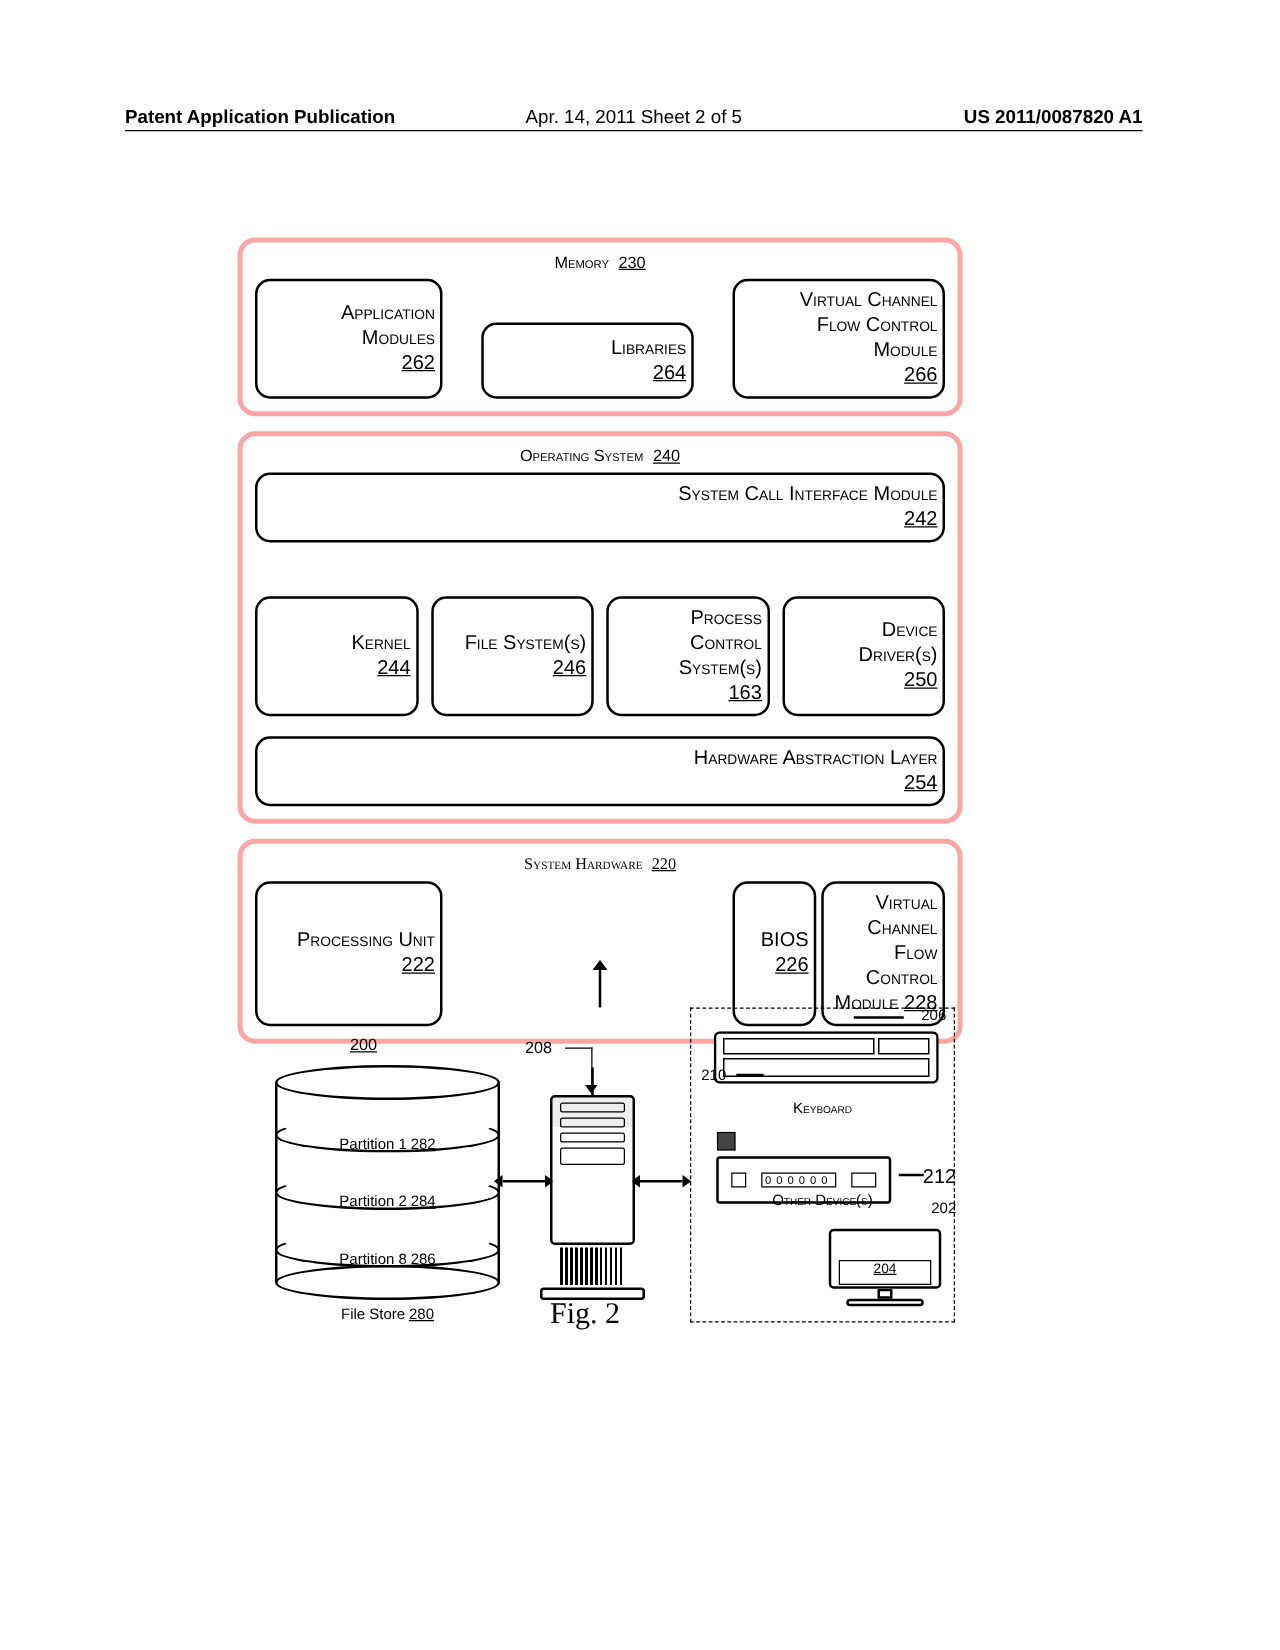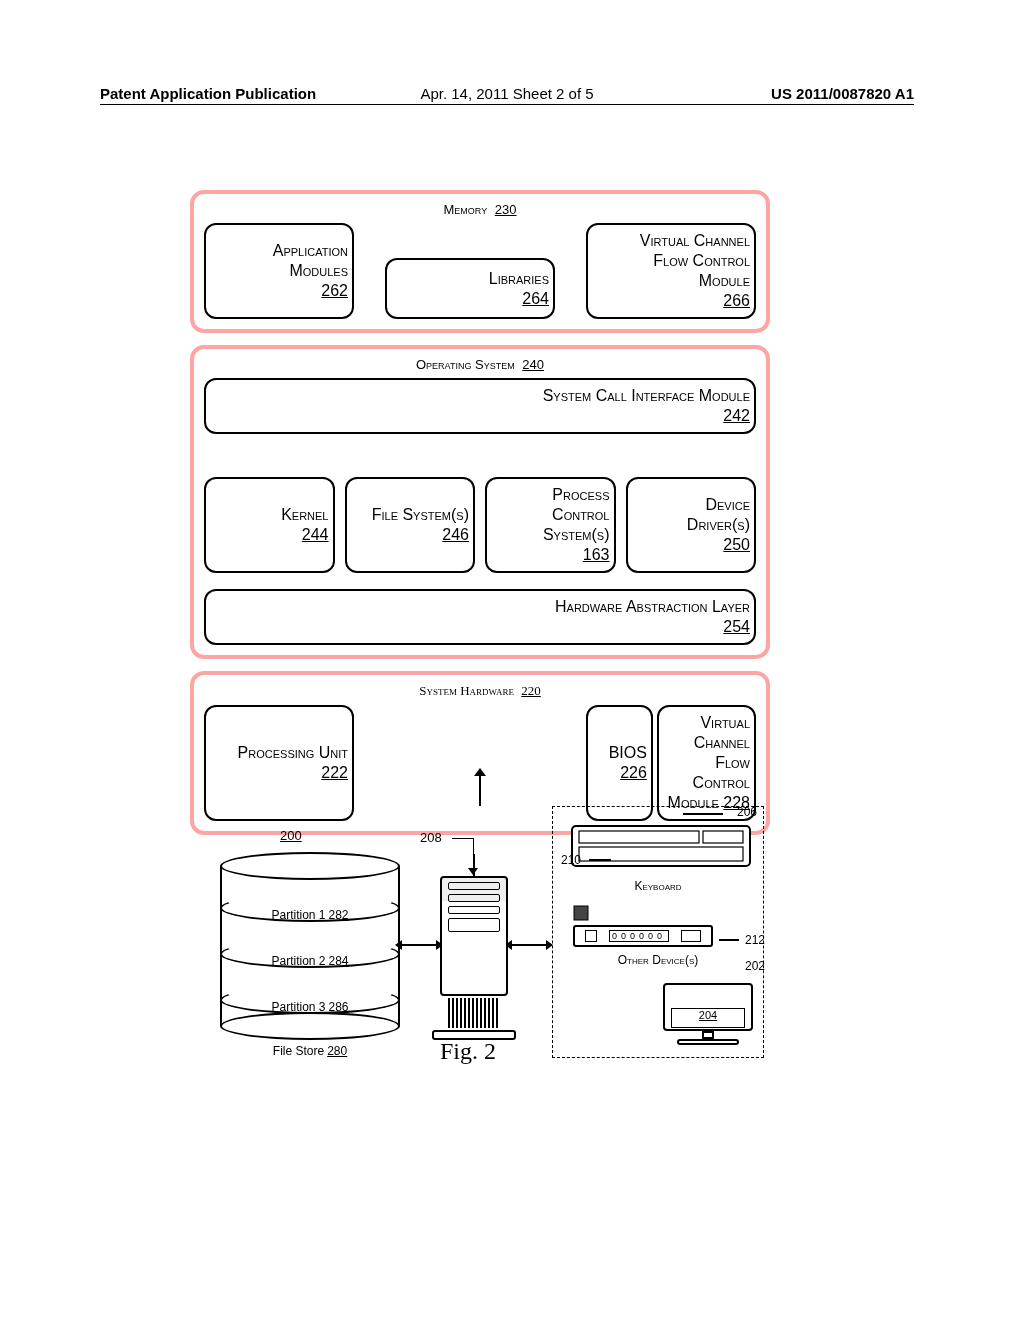--- a/index.html
+++ b/index.html
@@ -262,32 +262,32 @@
     font-variant: small-caps; font-size: 12px;
   }
   .ref-210 { position: absolute; left: 8px; top: 46px; font-size: 12px; }
   .lead-210 { position: absolute; left: 36px; top: 52px; width: 22px; height: 2px; background:#000; }
 
   .dev-icon {
     position: absolute; left: 20px; top: 98px;
   }
   .dev-bus {
     position: absolute; left: 20px; top: 118px;
-    width: 140px; height: 22px; border: 2px solid #000; border-radius: 3px;
+    width: 140px; height: 38px; border: 2px solid #000; border-radius: 3px;
     display: flex; align-items: center; justify-content: space-around; padding: 0 4px;
   }
   .dev-bus span { border: 1.5px solid #000; height: 12px; }
   .dev-bus .s1 { width: 12px; }
   .dev-bus .s2 { width: 60px; letter-spacing: 4px; font-size: 9px; text-align: center; }
   .dev-bus .s3 { width: 20px; }
   .dev-label {
     position: absolute; left: 0; right: 0; top: 146px; text-align: center;
     font-variant: small-caps; font-size: 12px;
   }
-  .ref-212 { position: absolute; right: -2px; top: 126px; font-size: 12px; }
+  .ref-212 { position: absolute; right: -2px; top: 126px; font-size: 16px; }
   .lead-212 { position: absolute; right: 24px; top: 132px; width: 20px; height: 2px; background:#000;}
   .ref-202 { position: absolute; right: -2px; top: 152px; font-size: 12px; }
 
   .monitor {
     position: absolute; left: 110px; top: 176px; width: 90px; height: 66px;
   }
   .mon-body { position: absolute; left: 0; top: 0; right: 0; height: 48px; border: 2px solid #000; border-radius: 4px; }
   .mon-inner { position: absolute; left: 6px; top: 23px; right: 6px; height: 20px; border: 1.5px solid #000; text-align:center; font-size: 11px; text-decoration: underline; }
   .mon-stand { position: absolute; left: 50%; top: 48px; width: 12px; height: 8px; background: #fff; border: 2px solid #000; transform: translateX(-50%); }
   .mon-base { position: absolute; left: 14px; right: 14px; top: 56px; height: 6px; border: 2px solid #000; border-radius: 3px; }
@@ -409,21 +409,21 @@
     <div class="cyl-band b2"></div>
     <div class="cyl-band b3"></div>
     <div class="cyl-top"></div>
     <div class="cyl-label" style="top:56px">
       <span>Partition 1</span><span class="ref">282</span>
     </div>
     <div class="cyl-label" style="top:102px">
       <span>Partition 2</span><span class="ref">284</span>
     </div>
     <div class="cyl-label" style="top:148px">
-      <span>Partition 3</span><span class="ref">286</span>
+      <span>Partition 8</span><span class="ref">286</span>
     </div>
     <div class="cyl-caption">
       <span>File Store</span><span class="ref">280</span>
     </div>
   </div>
 
   <div class="conn-tower-left"></div>
   <div class="conn-tower-right"></div>
 
   <div class="tower">

